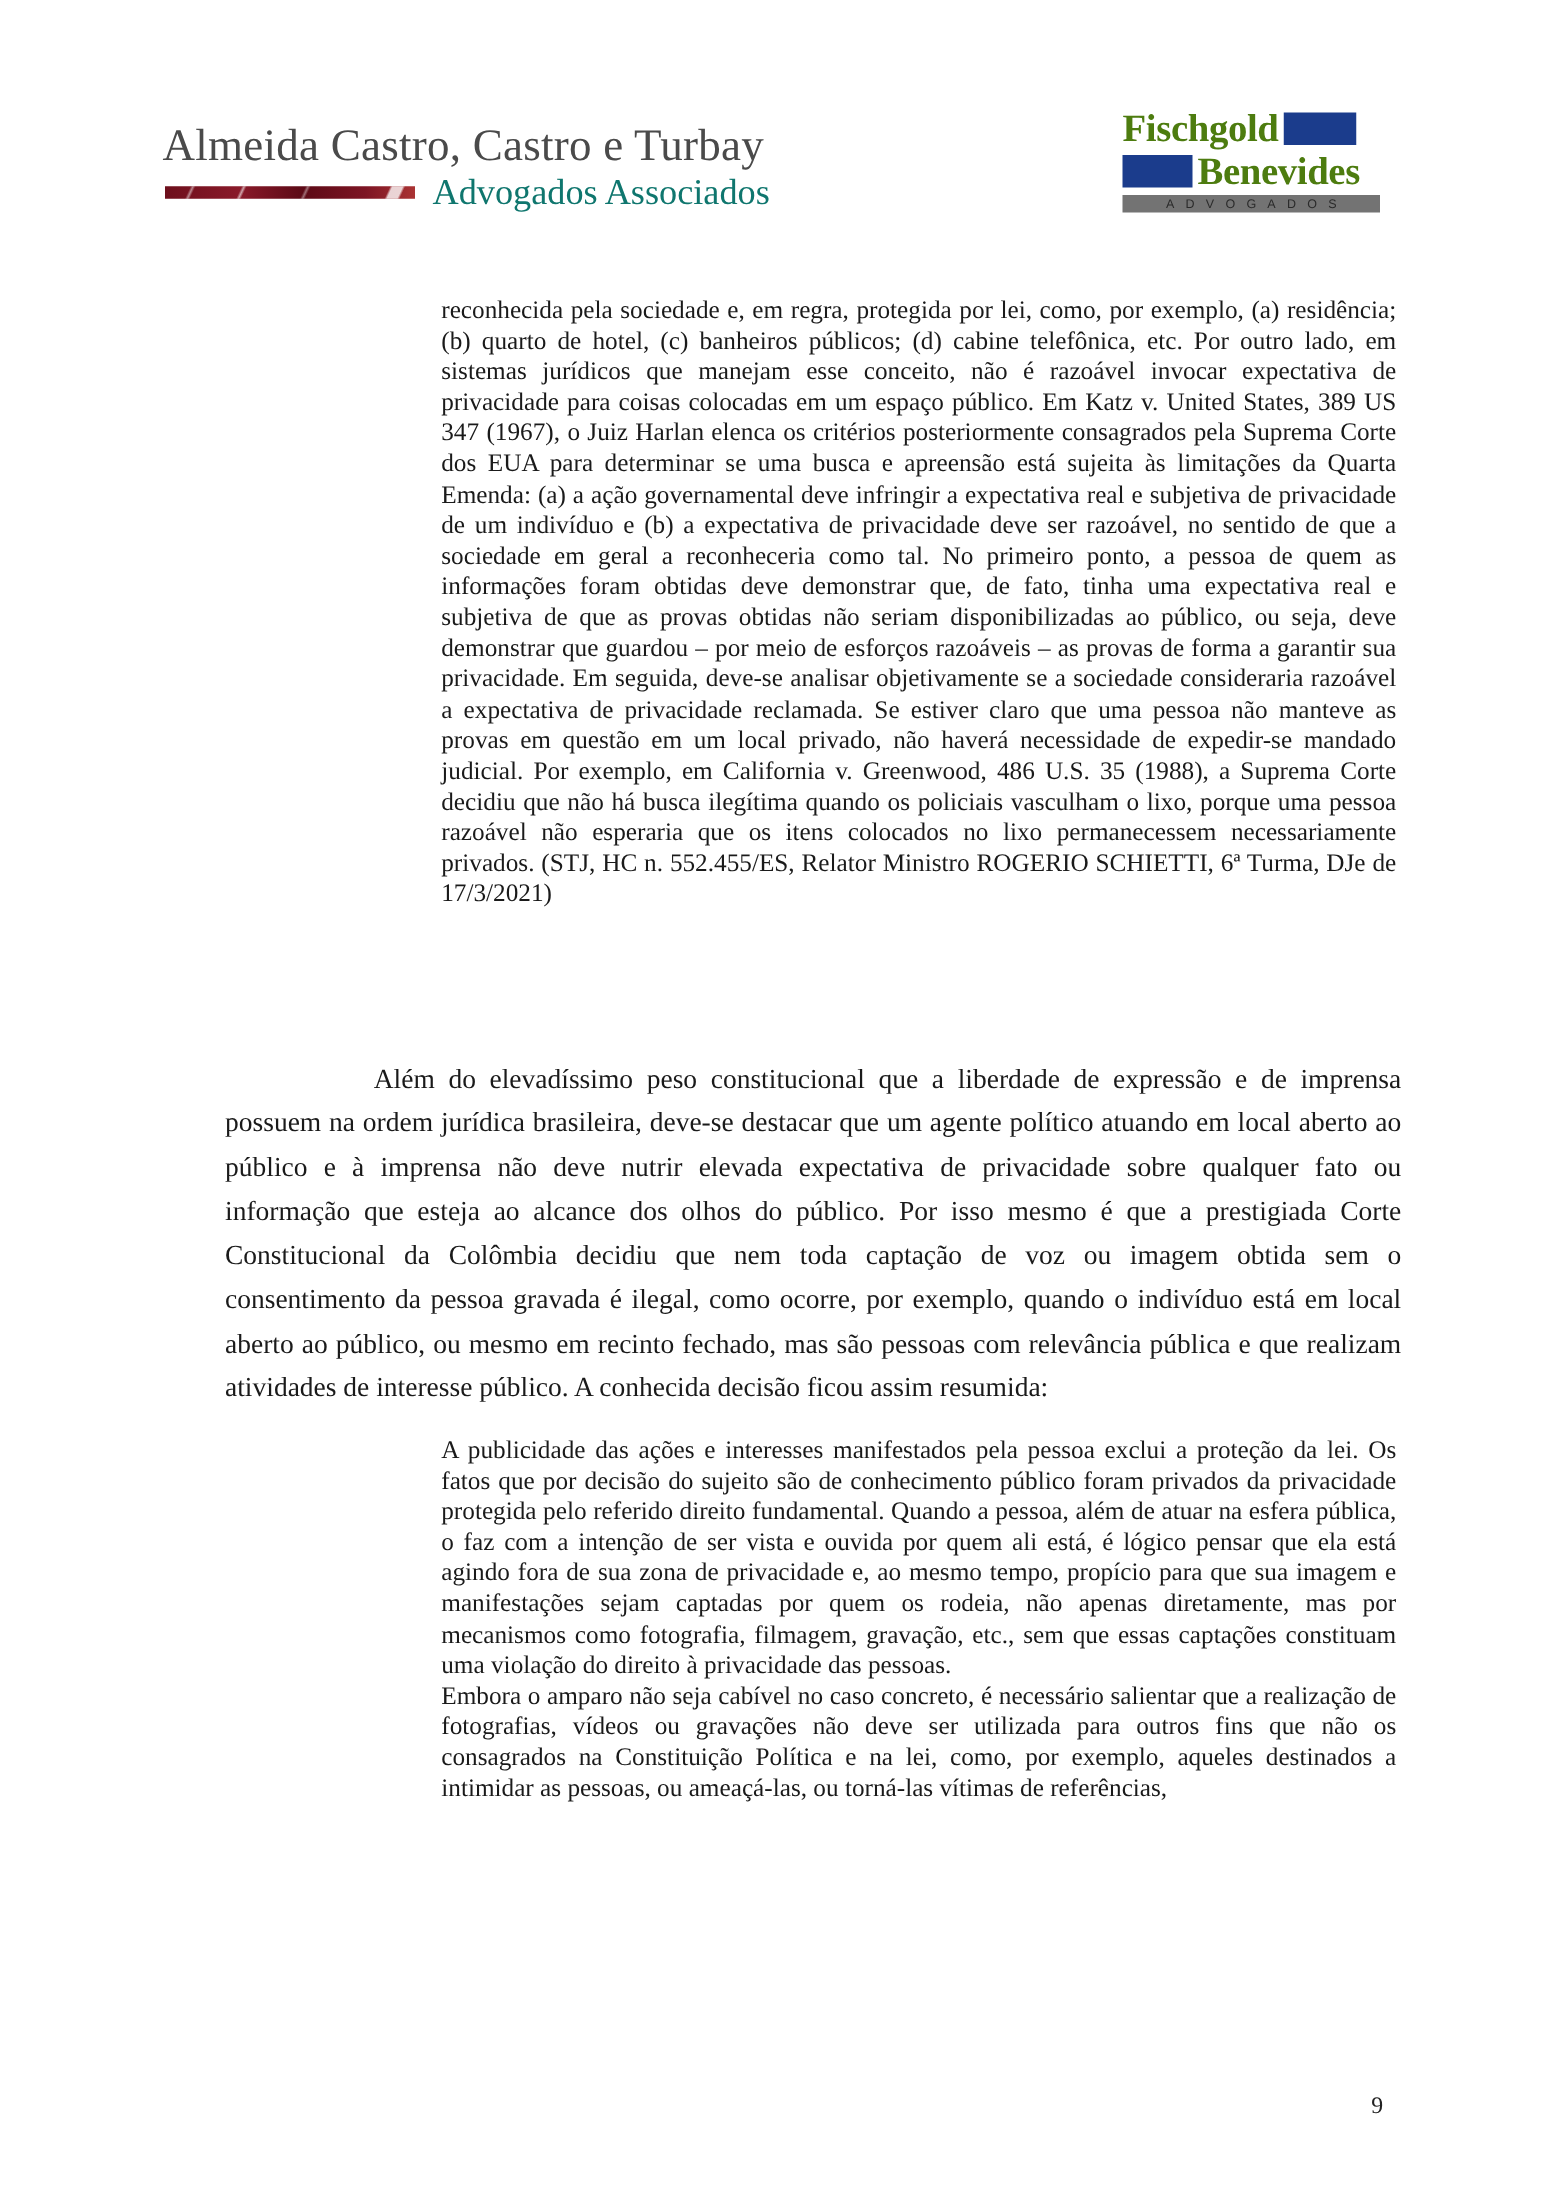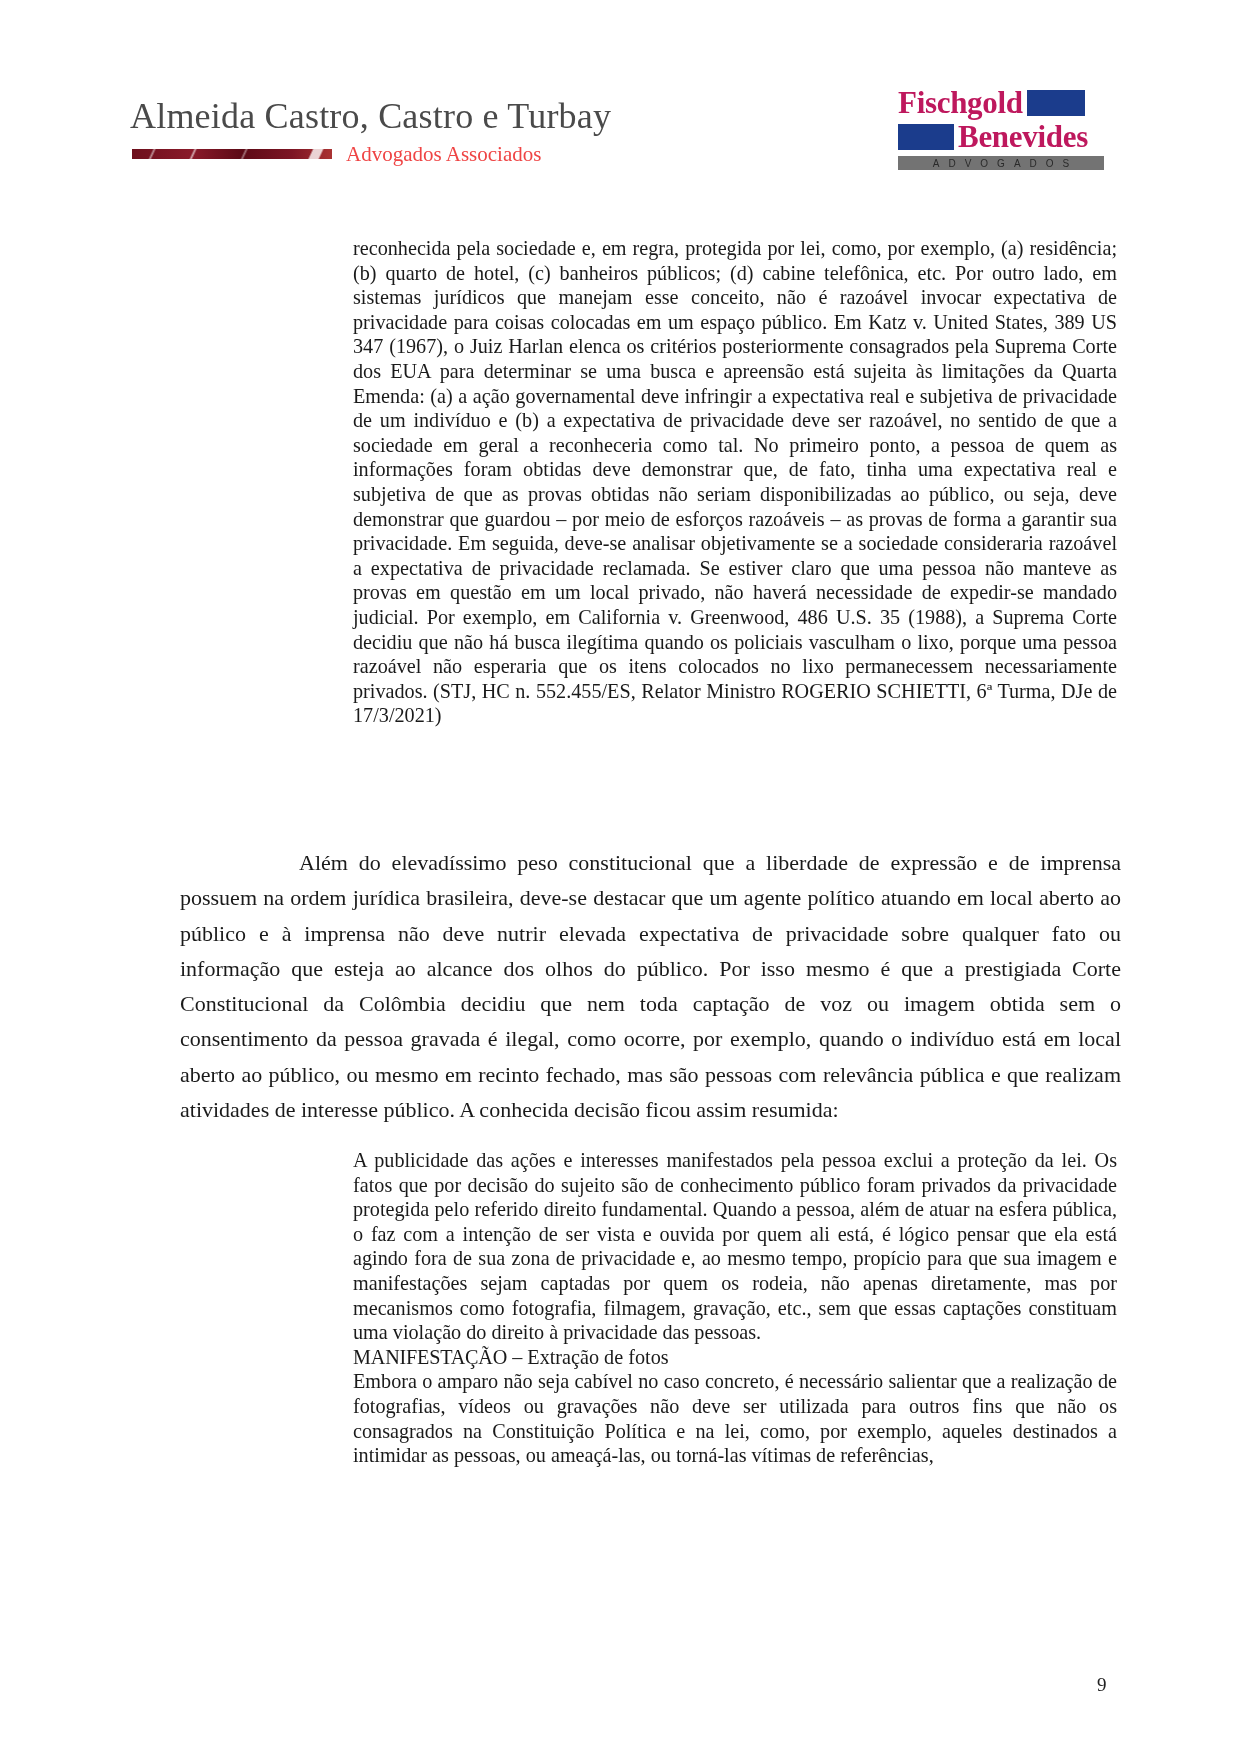--- a/index.html
+++ b/index.html
@@ -7,26 +7,26 @@
            font-family: "Liberation Serif", "DejaVu Serif", serif; color: #1a1a1a; }
 
     
     .logo-left { position: absolute; left: 130px; top: 96px; }
     .logo-left .firm-name { font-size: 36px; color: #4a4a4a; letter-spacing: 0.2px; line-height: 40px; white-space: nowrap; }
     .logo-left .sub-row { display: flex; align-items: center; margin-top: 4px; }
     .marble-bar { width: 200px; height: 10px; margin-left: 2px; margin-right: 14px;
       background:
         linear-gradient(115deg, transparent 0 10%, rgba(255,255,255,0.5) 11%, transparent 12% 30%, rgba(255,255,255,0.6) 31%, transparent 32% 55%, rgba(255,255,255,0.4) 56%, transparent 57% 88%, rgba(255,255,255,0.8) 89% 93%, transparent 94%),
         linear-gradient(90deg, #6d0f1c, #8a1a2a 30%, #5c0a16 55%, #7d1524 80%, #a33 100%); }
-    .logo-left .associates { font-size: 21px; color: #ef4444; line-height: 28px; white-space: nowrap; }
+    .logo-left .associates { font-size: 29px; color: #0f766e; line-height: 28px; white-space: nowrap; }
 
     
     .logo-right { position: absolute; left: 898px; top: 86px; width: 206px; }
     .lr-row { display: flex; align-items: center; height: 34px; }
-    .lr-word { font-family: "Liberation Serif", "DejaVu Serif", serif; font-weight: bold; font-size: 31px; color: #be185d; line-height: 34px; letter-spacing: -0.3px; }
+    .lr-word { font-family: "Liberation Serif", "DejaVu Serif", serif; font-weight: bold; font-size: 31px; color: #4d7c0f; line-height: 34px; letter-spacing: -0.3px; }
     .blue-block { background: #1b3c8c; height: 26px; }
     .lr-row1 .blue-block { width: 58px; margin-left: 4px; }
     .lr-row2 .blue-block { width: 56px; margin-right: 4px; }
     .lr-band { margin-top: 2px; background: #737373; height: 14px; display: flex; align-items: center; justify-content: center; }
     .lr-band span { font-family: "Liberation Sans", "DejaVu Sans", sans-serif; font-size: 10px; letter-spacing: 9px; color: #2a2a2a; margin-left: 9px; }
 
     
     .quote { position: absolute; left: 353px; width: 764px; font-size: 20.2px; line-height: 24.6px; text-align: justify; }
     .quote p { margin: 0; }
     .quote1 { top: 236px; }
@@ -63,19 +63,16 @@
 </div>
 
 <div class="quote quote1">
   <p>reconhecida pela sociedade e, em regra, protegida por lei, como, por exemplo, (a) residência; (b) quarto de hotel, (c) banheiros públicos; (d) cabine telefônica, etc. Por outro lado, em sistemas jurídicos que manejam esse conceito, não é razoável invocar expectativa de privacidade para coisas colocadas em um espaço público. Em Katz v. United States, 389 US 347 (1967), o Juiz Harlan elenca os critérios posteriormente consagrados pela Suprema Corte dos EUA para determinar se uma busca e apreensão está sujeita às limitações da Quarta Emenda: (a) a ação governamental deve infringir a expectativa real e subjetiva de privacidade de um indivíduo e (b) a expectativa de privacidade deve ser razoável, no sentido de que a sociedade em geral a reconheceria como tal. No primeiro ponto, a pessoa de quem as informações foram obtidas deve demonstrar que, de fato, tinha uma expectativa real e subjetiva de que as provas obtidas não seriam disponibilizadas ao público, ou seja, deve demonstrar que guardou – por meio de esforços razoáveis – as provas de forma a garantir sua privacidade. Em seguida, deve-se analisar objetivamente se a sociedade consideraria razoável a expectativa de privacidade reclamada. Se estiver claro que uma pessoa não manteve as provas em questão em um local privado, não haverá necessidade de expedir-se mandado judicial. Por exemplo, em California v. Greenwood, 486 U.S. 35 (1988), a Suprema Corte decidiu que não há busca ilegítima quando os policiais vasculham o lixo, porque uma pessoa razoável não esperaria que os itens colocados no lixo permanecessem necessariamente privados. (STJ, HC n. 552.455/ES, Relator Ministro ROGERIO SCHIETTI, 6ª Turma, DJe de 17/3/2021)</p>
 </div>
 
 <p class="body-para">Além do elevadíssimo peso constitucional que a liberdade de expressão e de imprensa possuem na ordem jurídica brasileira, deve-se destacar que um agente político atuando em local aberto ao público e à imprensa não deve nutrir elevada expectativa de privacidade sobre qualquer fato ou informação que esteja ao alcance dos olhos do público. Por isso mesmo é que a prestigiada Corte Constitucional da Colômbia decidiu que nem toda captação de voz ou imagem obtida sem o consentimento da pessoa gravada é ilegal, como ocorre, por exemplo, quando o indivíduo está em local aberto ao público, ou mesmo em recinto fechado, mas são pessoas com relevância pública e que realizam atividades de interesse público. A conhecida decisão ficou assim resumida:</p>
 
 <div class="quote quote2">
   <p class="q-block">A publicidade das ações e interesses manifestados pela pessoa exclui a proteção da lei. Os fatos que por decisão do sujeito são de conhecimento público foram privados da privacidade protegida pelo referido direito fundamental. Quando a pessoa, além de atuar na esfera pública, o faz com a intenção de ser vista e ouvida por quem ali está, é lógico pensar que ela está agindo fora de sua zona de privacidade e, ao mesmo tempo, propício para que sua imagem e manifestações sejam captadas por quem os rodeia, não apenas diretamente, mas por mecanismos como fotografia, filmagem, gravação, etc., sem que essas captações constituam uma violação do direito à privacidade das pessoas.</p>
-  <p class="q-heading">
-    <span class="caps">MANIFESTAÇÃO</span><span> – Extração de fotos</span>
-  </p>
   <p class="q-block">Embora o amparo não seja cabível no caso concreto, é necessário salientar que a realização de fotografias, vídeos ou gravações não deve ser utilizada para outros fins que não os consagrados na Constituição Política e na lei, como, por exemplo, aqueles destinados a intimidar as pessoas, ou ameaçá-las, ou torná-las vítimas de referências,</p>
 </div>
 
 <div class="page-number">9</div>
 
 </body></html>

